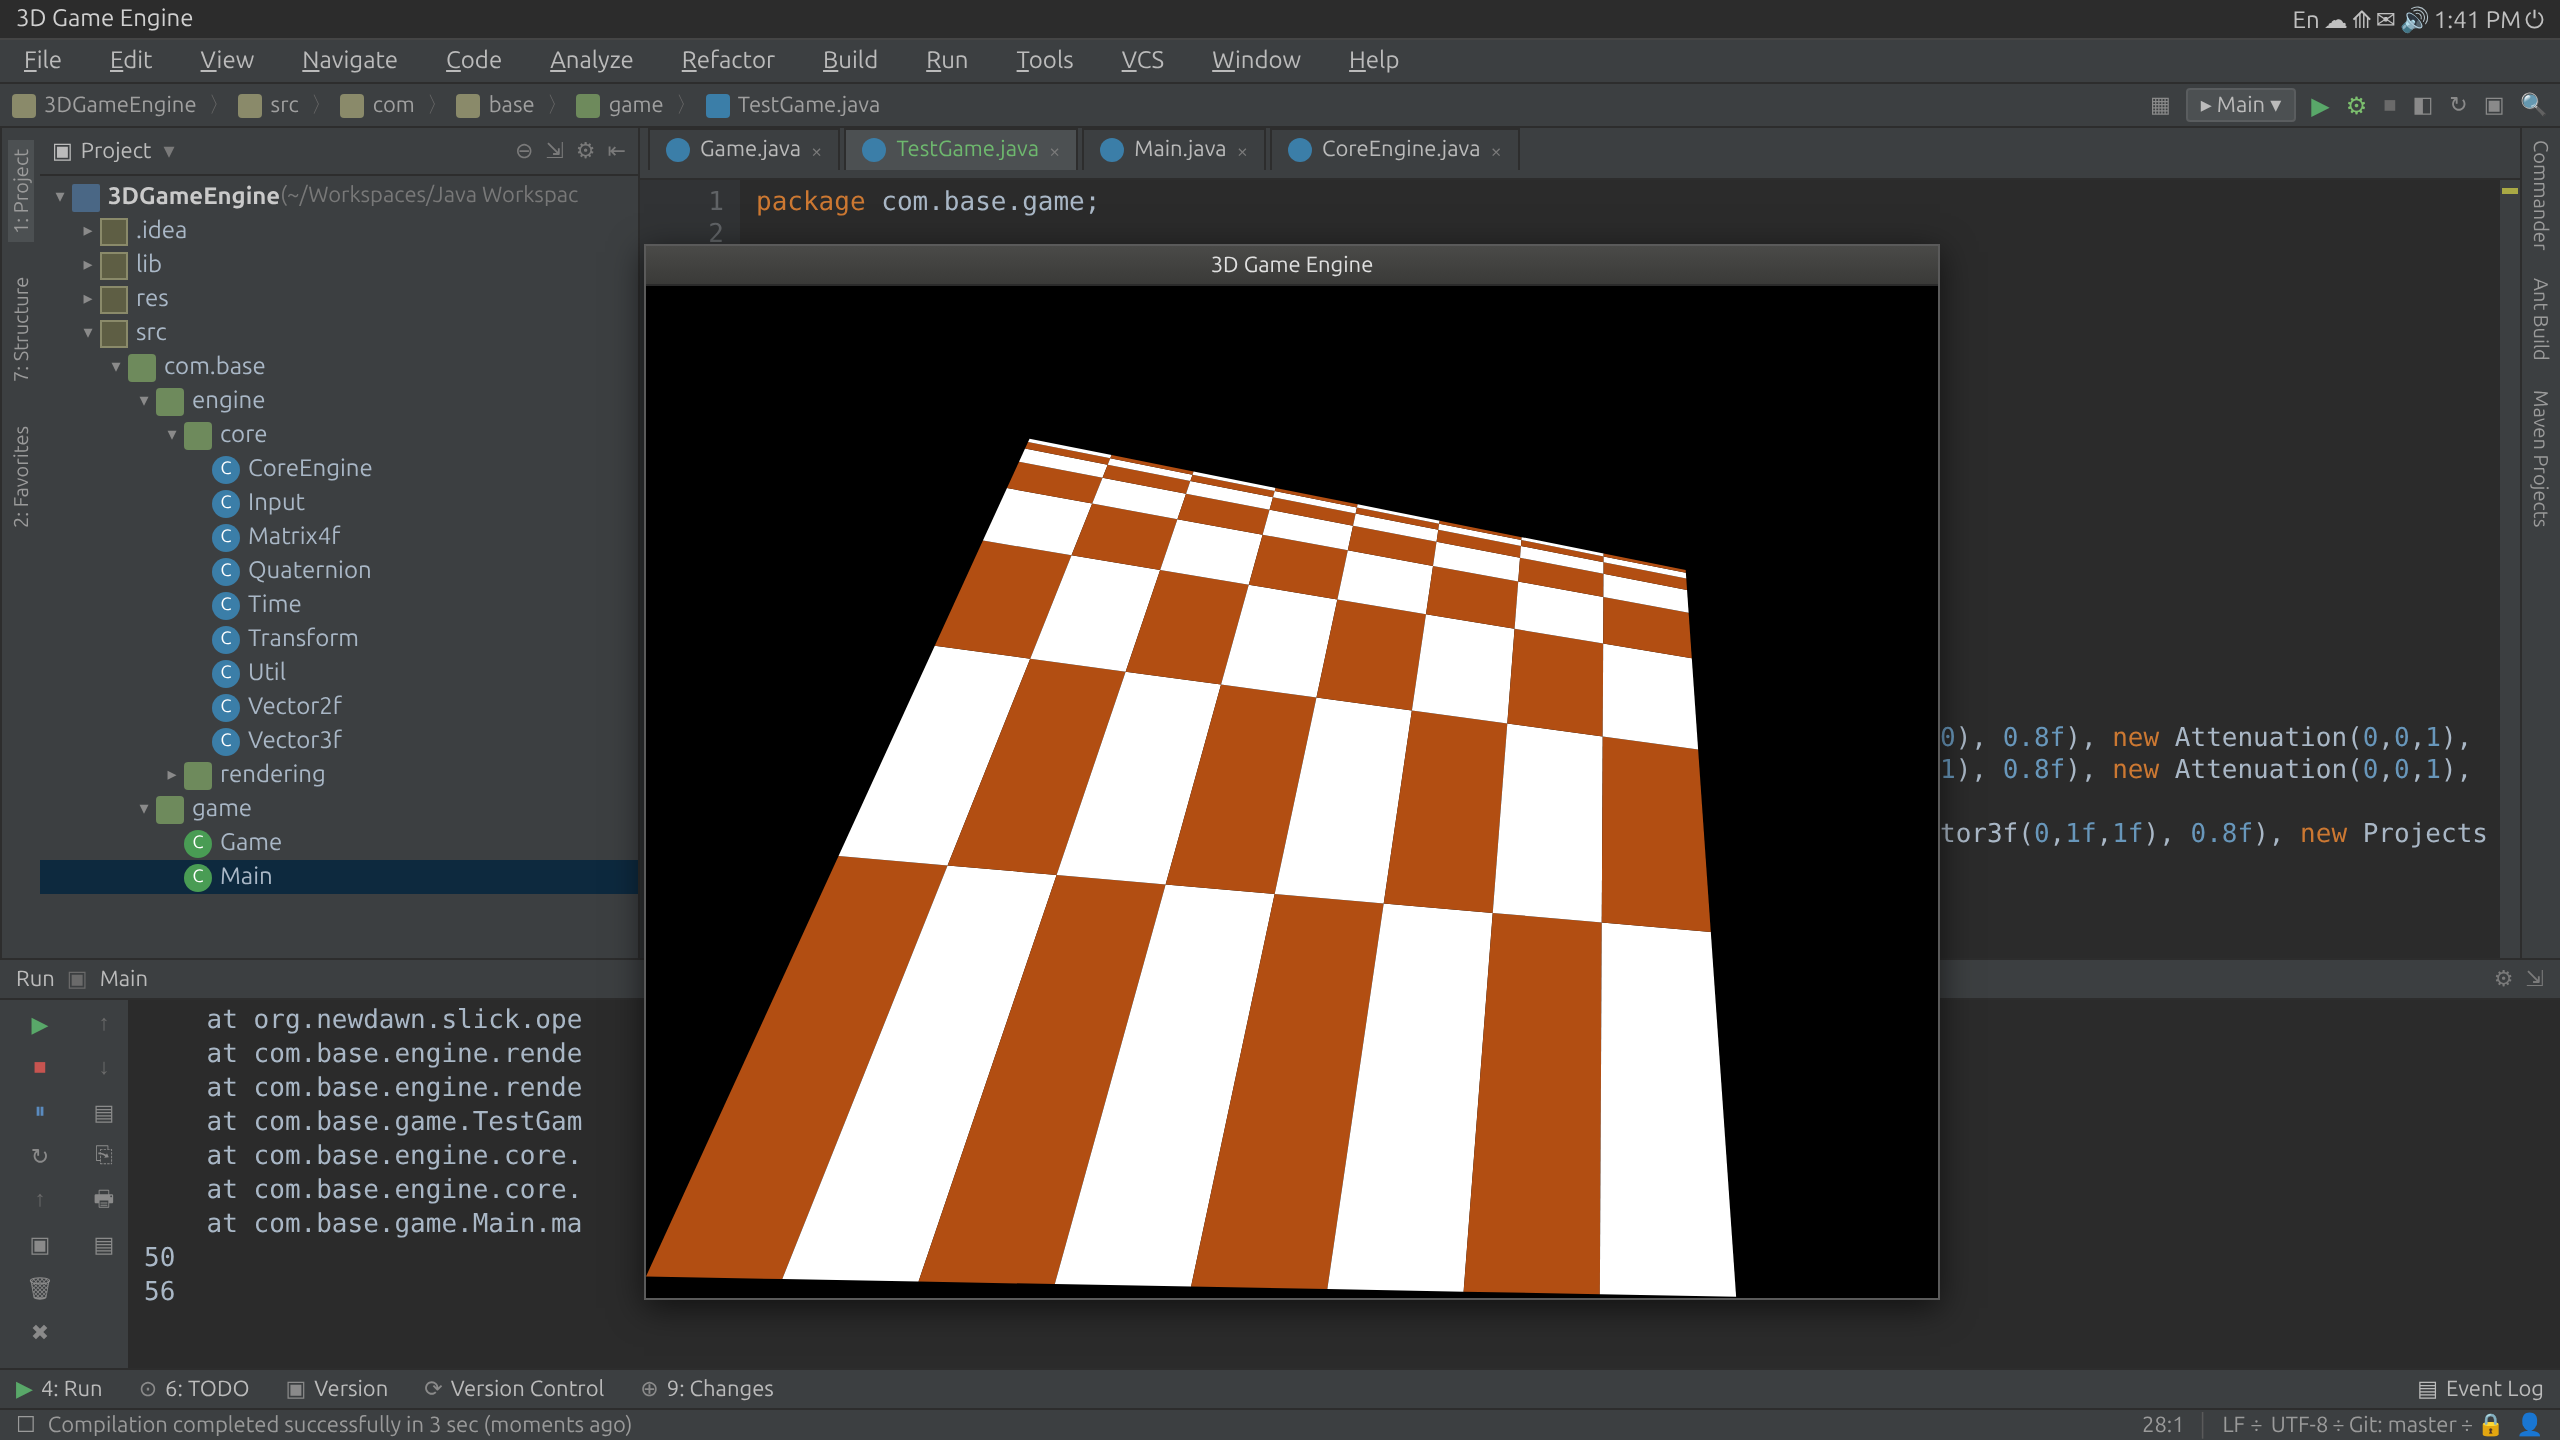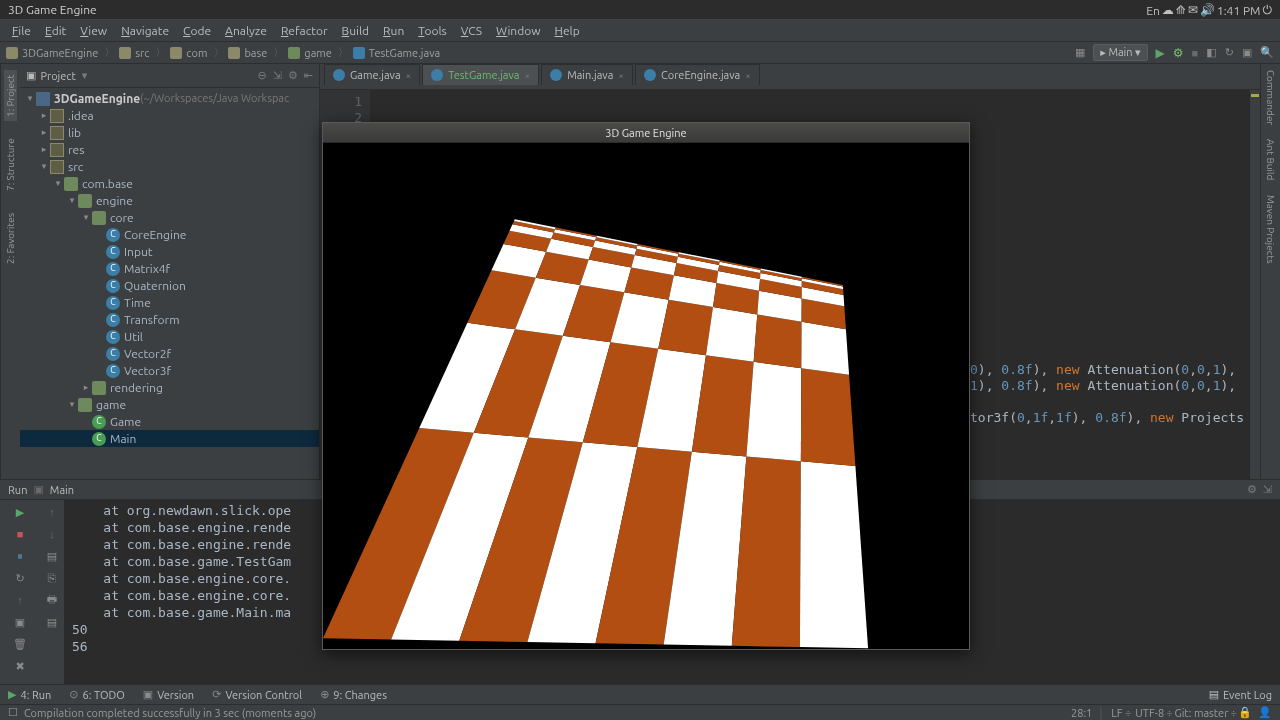--- a/index.html
+++ b/index.html
@@ -19,21 +19,21 @@
   padding: 0 8px; color: #d0d0d0;
   border-bottom: 1px solid #454545;
 }
 .osbar .spacer { flex: 1; }
 .osbar .tray { display:flex; gap:2px; align-items:flex-end; }
 .osbar .tray span { color:#c0c0c0; }
 
 .menubar {
   height: 22px; background: #3c3f41;
   display: flex; align-items: center;
-  padding: 0 6px; gap: 2px;
+  padding: 0 6px; gap: 12px;
   border-bottom: 1px solid #2d2d2d;
 }
 .menubar .item { padding: 2px 6px; color: #bbbbbb; }
 .menubar .item u { text-decoration: underline; }
 
 .navbar {
   height: 22px; background: #3c3f41;
   display: flex; align-items: center;
   padding: 0 6px; color: #a0a0a0;
   border-bottom: 1px solid #2d2d2d;
@@ -395,20 +395,21 @@
           <span class="tabname">CoreEngine.java</span>
           <span class="x">×</span>
         </div>
       </div>
     <div class="codearea">
       <div class="gut" id="gutter">
           <div>1</div>
           <div>2</div>
         </div>
       <div class="code">
+        <div><span class="kw">package</span> <span class="typ">com.base.game</span><span class="typ">;</span></div>
         <div class="ermark">
           <div class="m" style="top:4px;background:#a9a945;"></div>
         </div>
       </div>
     </div>
   </div>
 
   <div class="rightgutter">
     <div class="tab">Commander</div>
     <div class="tab">Ant Build</div>

